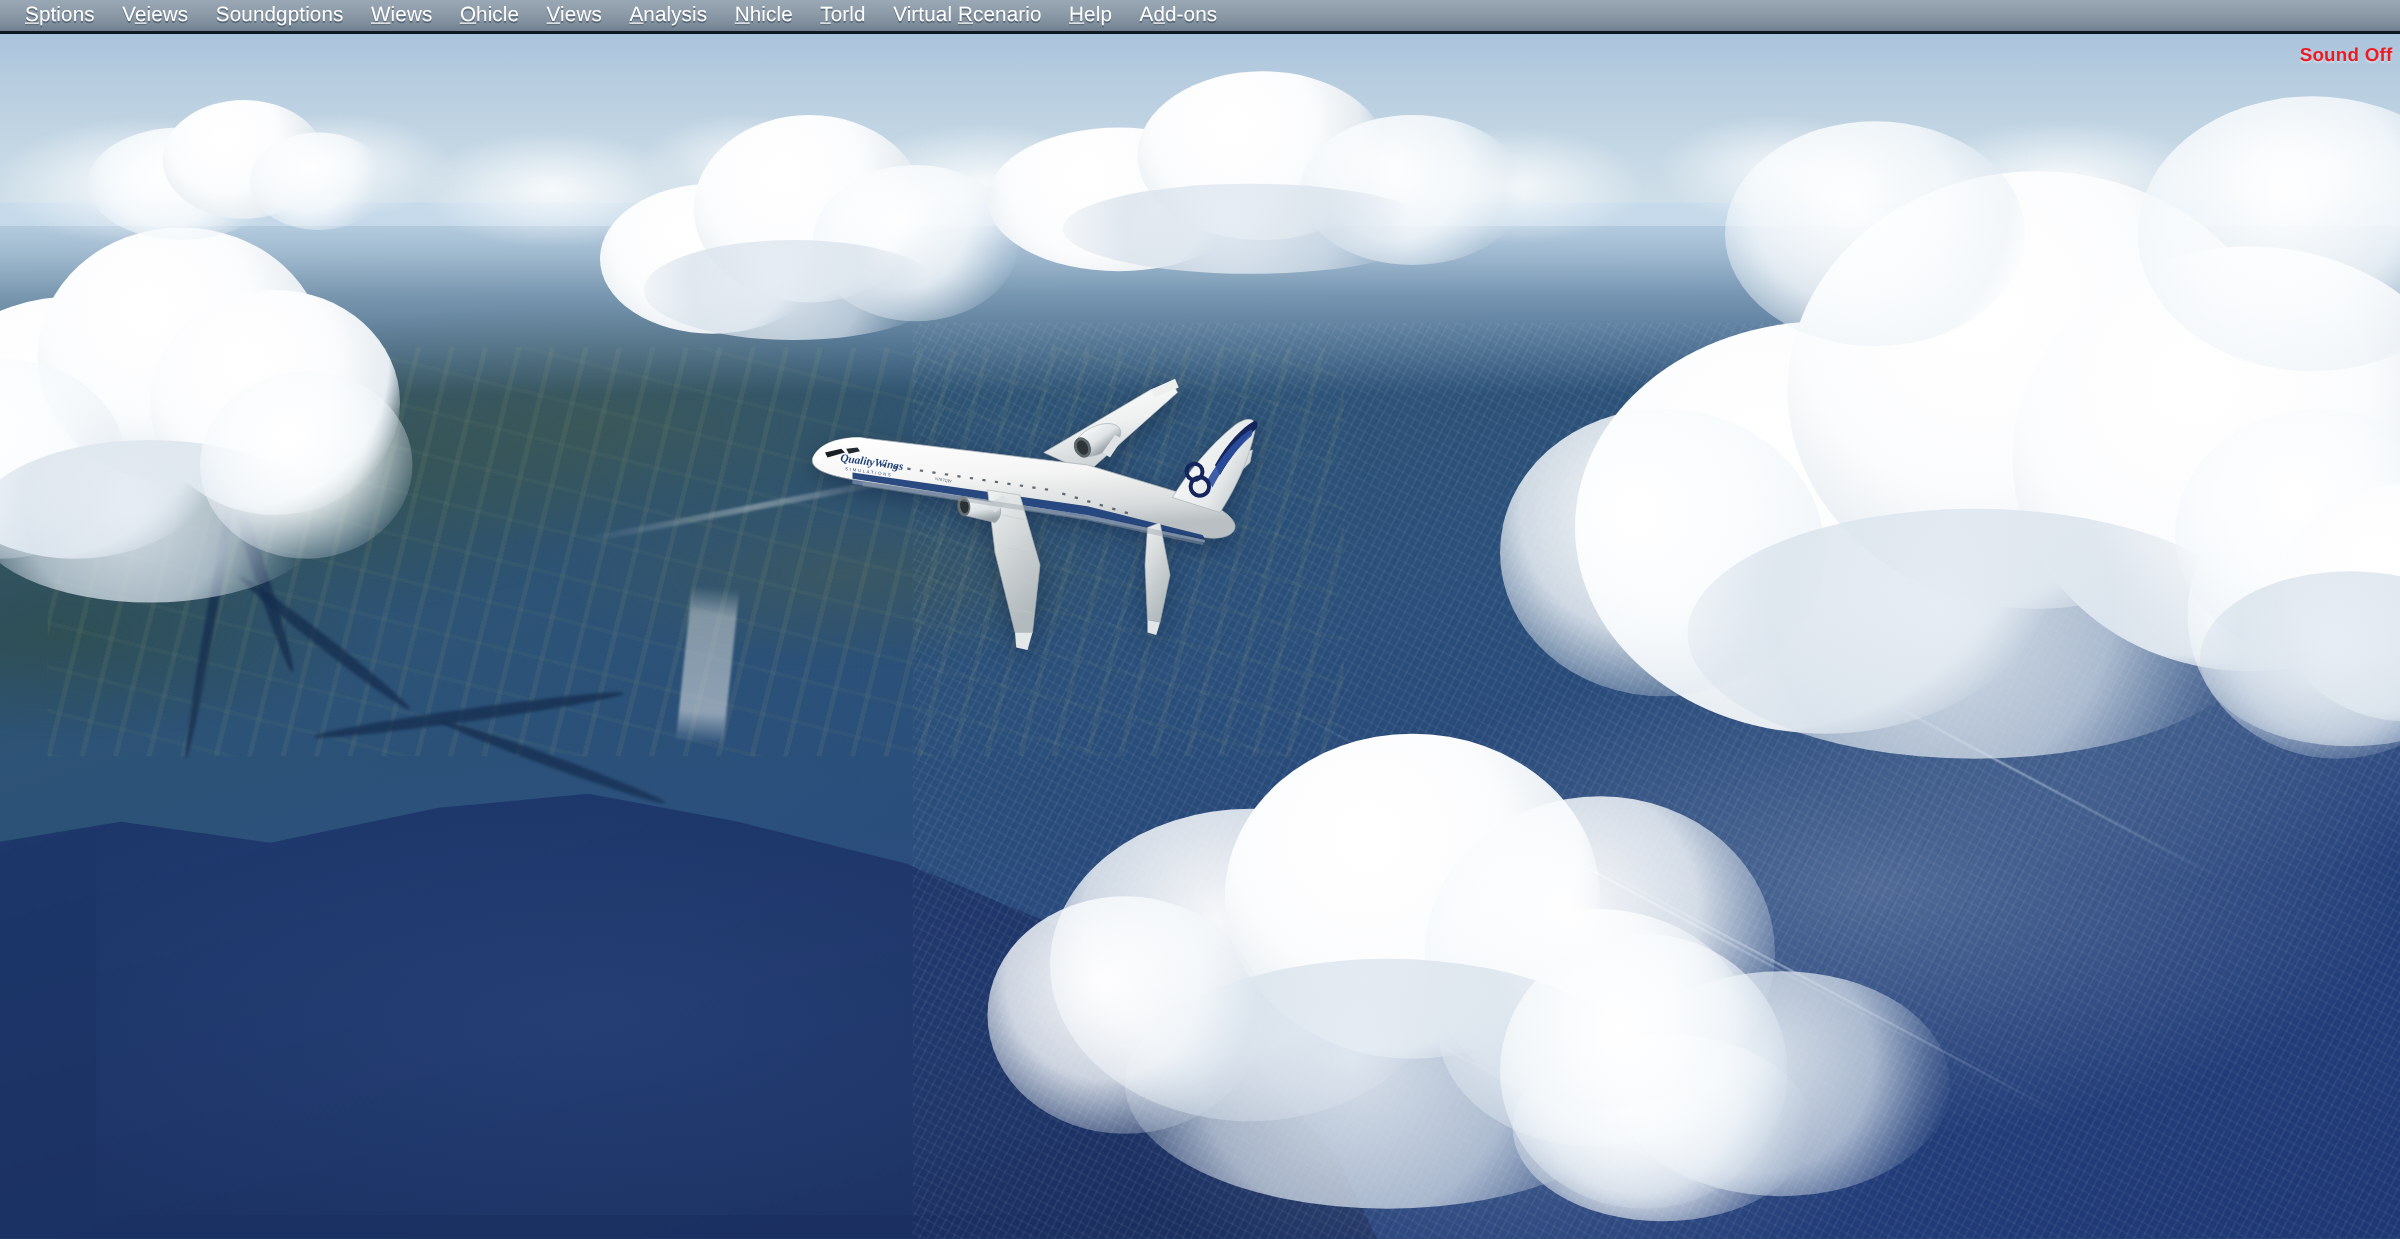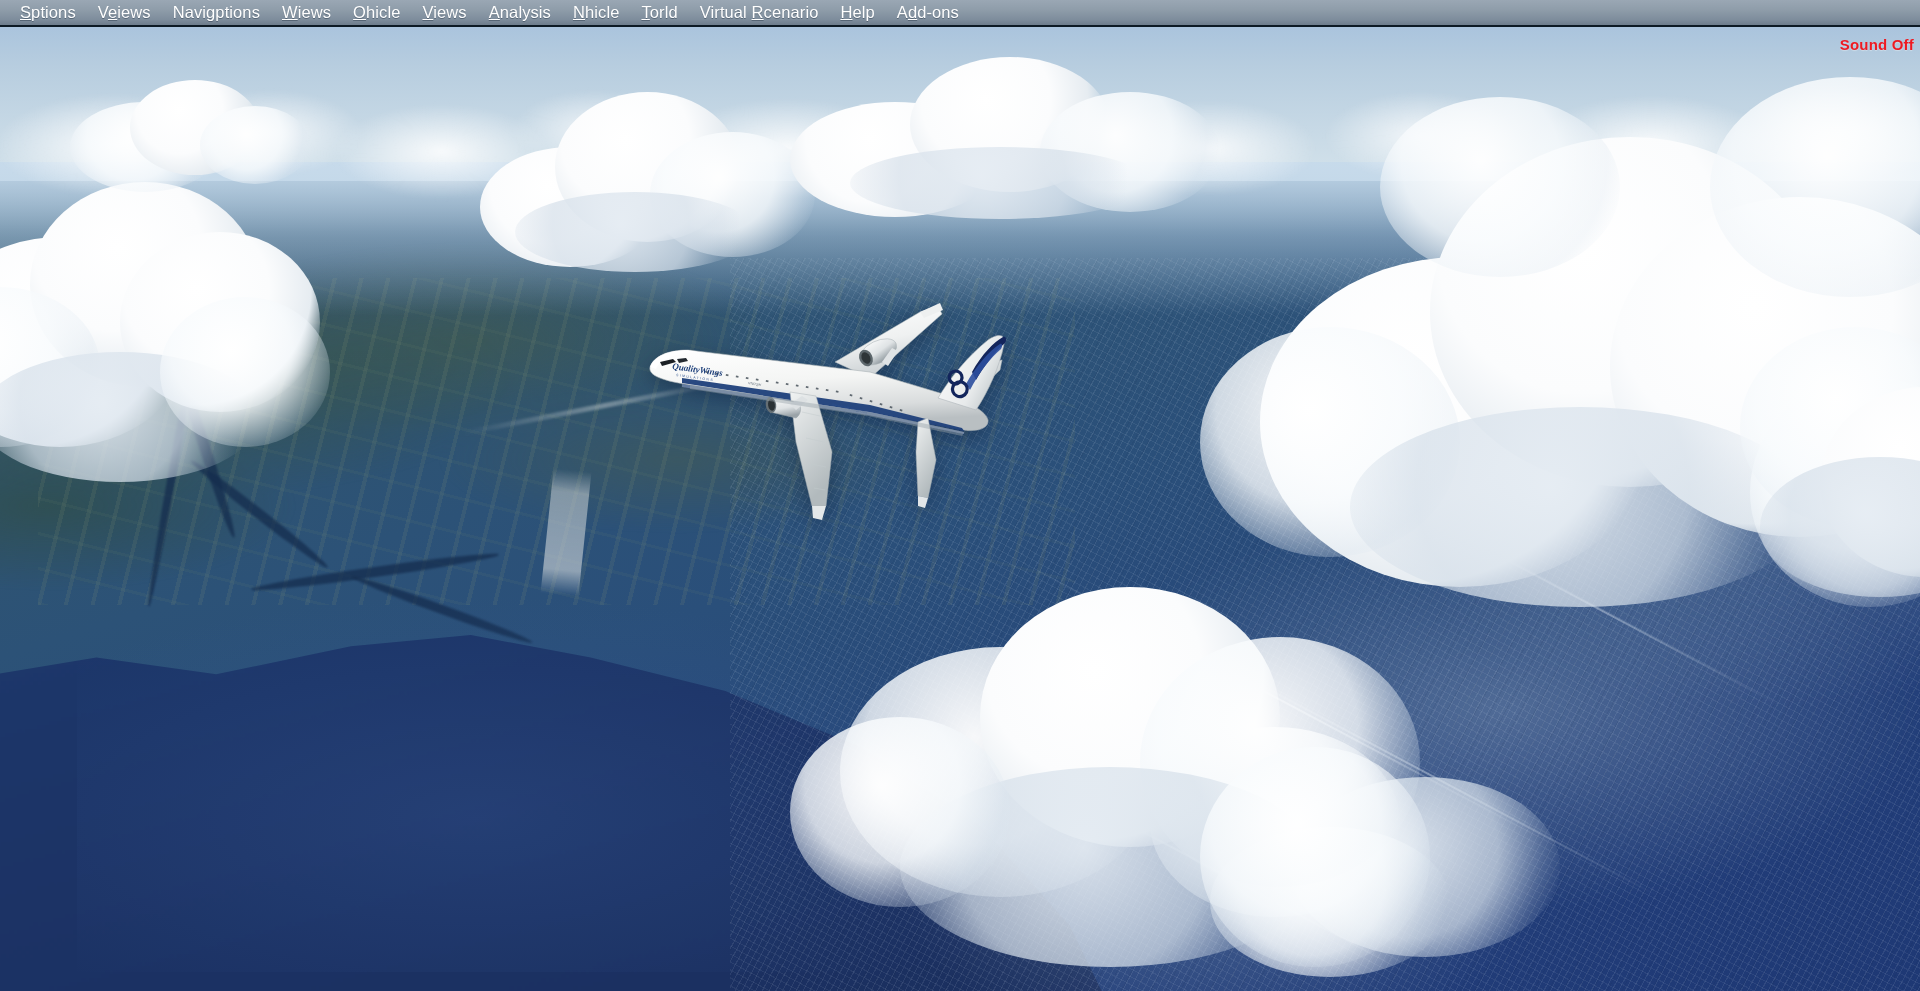--- a/index.html
+++ b/index.html
@@ -241,21 +241,21 @@
   #aircraft svg { width:100%; height:100%; overflow:visible; }
 </style>
 </head>
 <body>
 
 <div id="app">
 
   <div id="menubar">
     <div class="menu-item"><u>S</u><span>ptions</span></div>
     <div class="menu-item"><span>V</span><u>e</u><span>iews</span></div>
-    <div class="menu-item"><span>Navi</span><u>g</u><span>ptions</span></div>
+    <div class="menu-item"><span>Sound</span><u>g</u><span>ptions</span></div>
     <div class="menu-item"><u>W</u><span>iews</span></div>
     <div class="menu-item"><u>O</u><span>hicle</span></div>
     <div class="menu-item"><u>V</u><span>iews</span></div>
     <div class="menu-item"><u>A</u><span>nalysis</span></div>
     <div class="menu-item"><u>N</u><span>hicle</span></div>
     <div class="menu-item"><u>T</u><span>orld</span></div>
     <div class="menu-item"><span>Virtual </span><u>R</u><span>cenario</span></div>
     <div class="menu-item"><u>H</u><span>elp</span></div>
     <div class="menu-item"><span>A</span><u>d</u><span>d-ons</span></div>
   </div>

